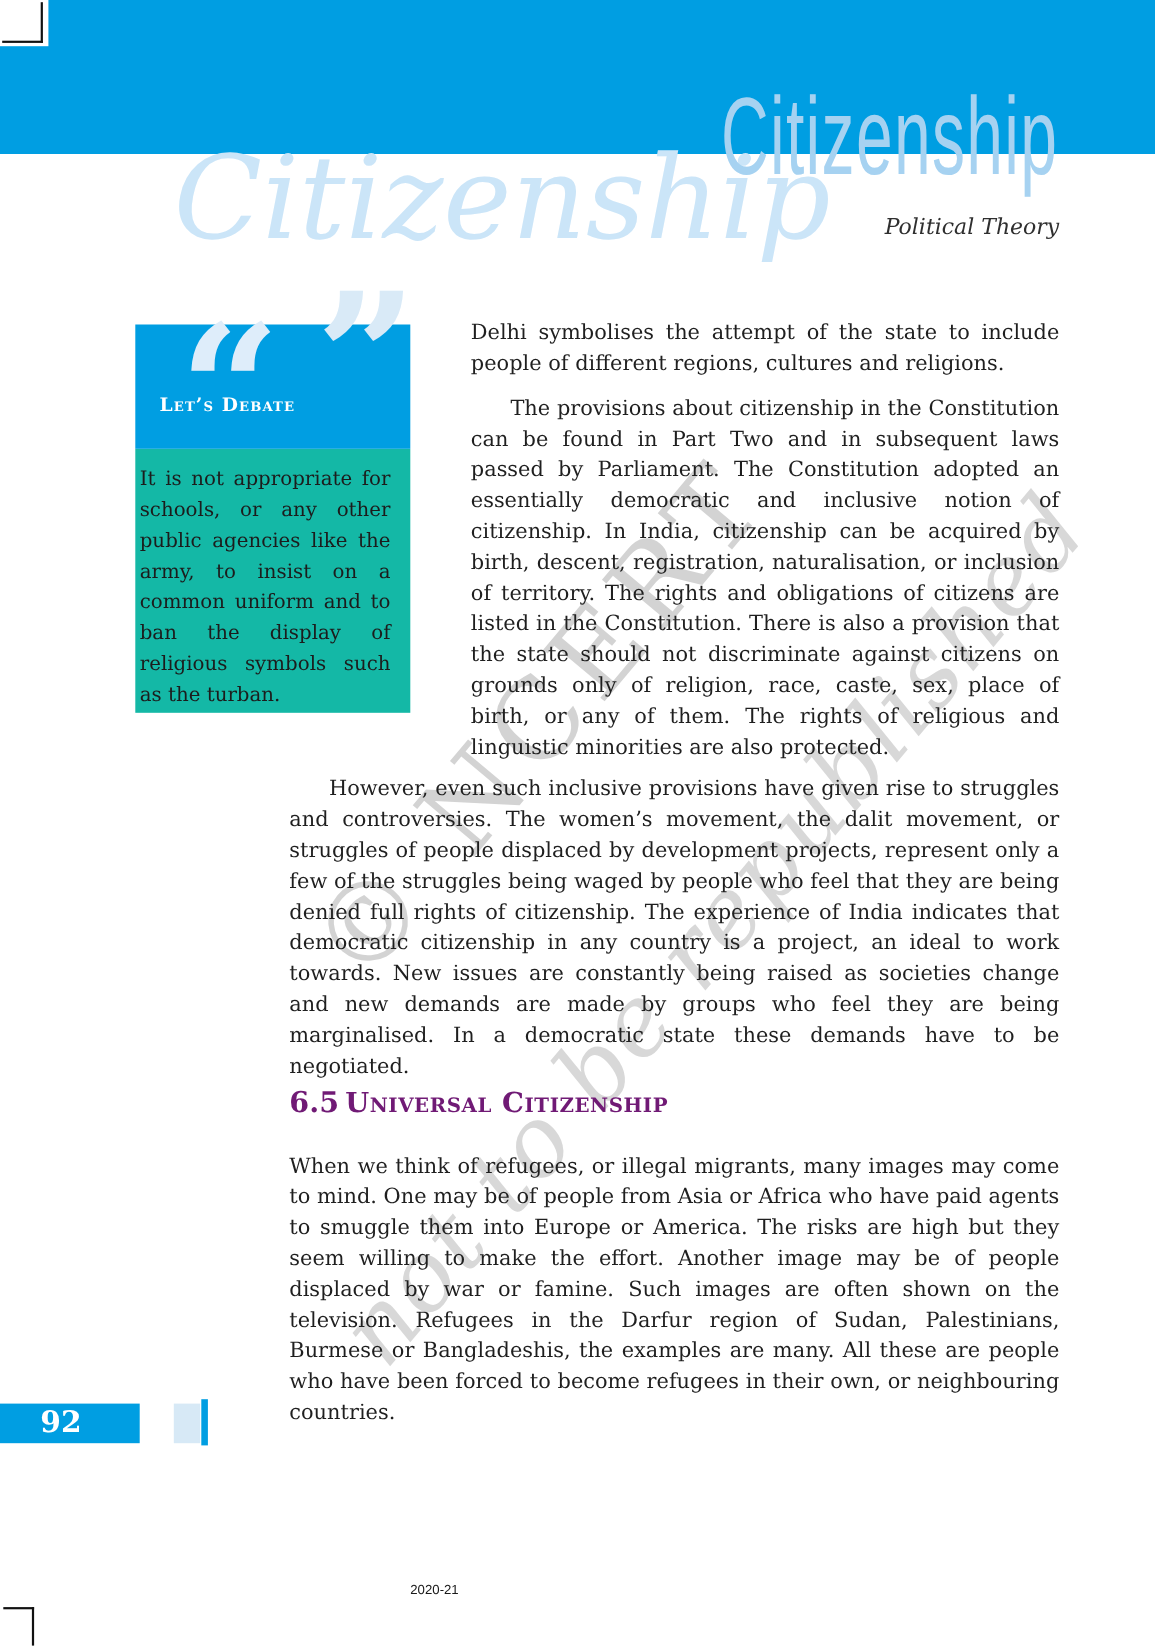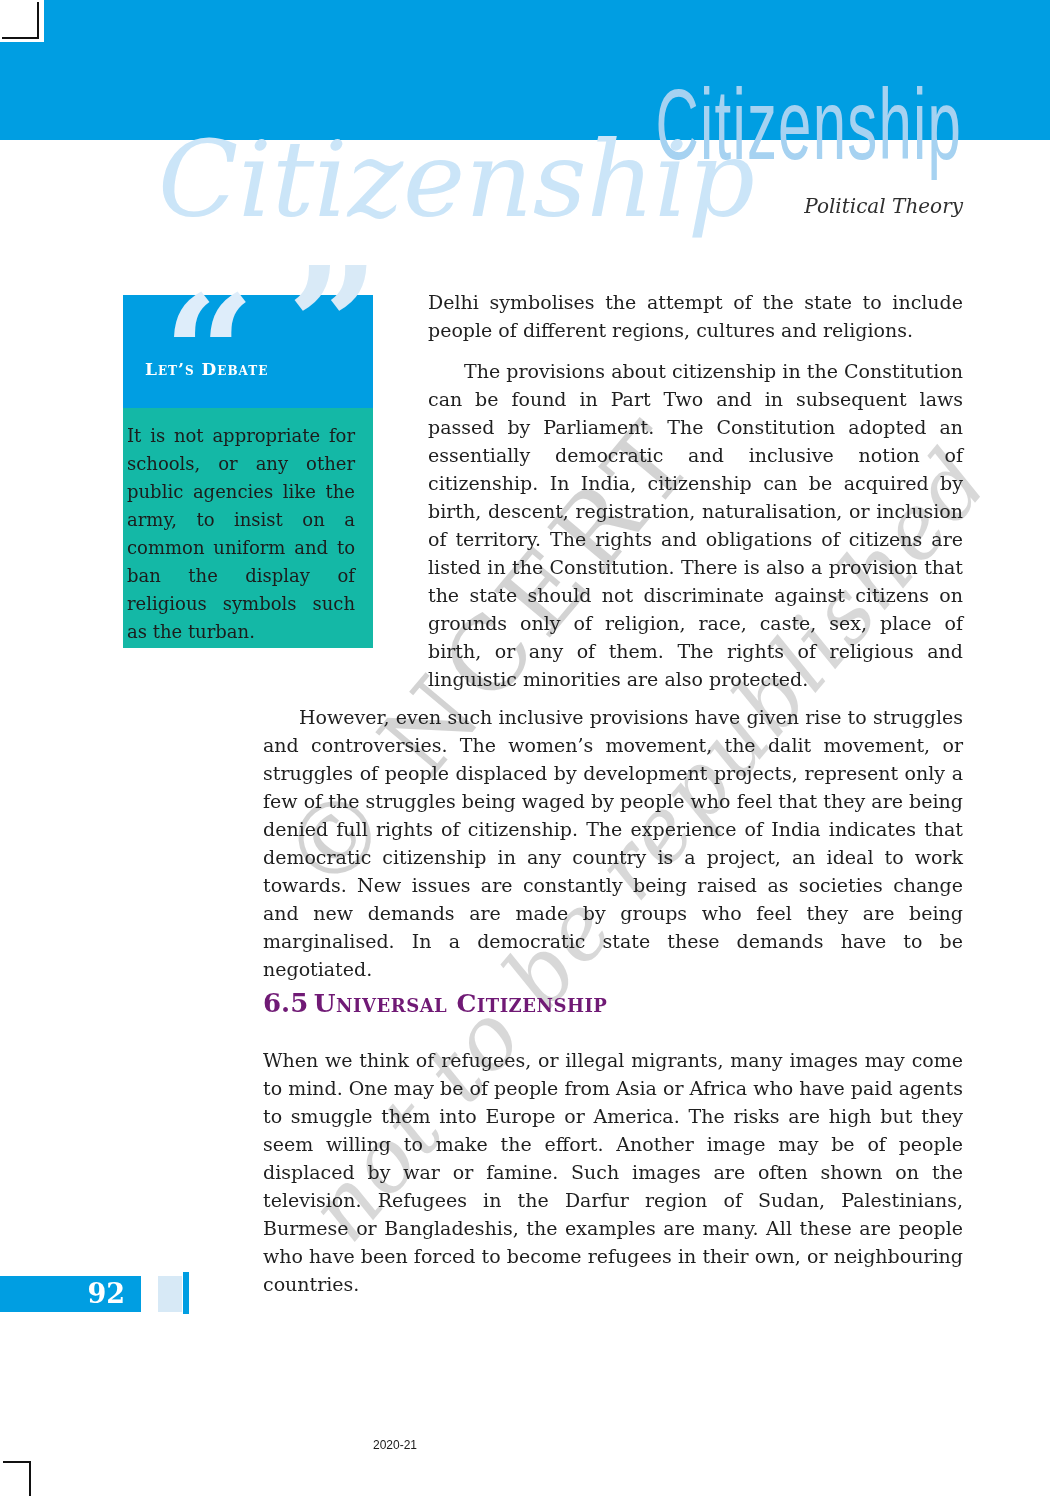--- a/index.html
+++ b/index.html
@@ -77,22 +77,22 @@
 
   
   .section-heading{
     position:absolute;left:263px;top:988px;z-index:3;
     color:#701a75;font-weight:bold;white-space:nowrap;
   }
   .section-heading .num{font-size:26px;}
   .section-heading .sc{font-variant:small-caps;font-size:25px;letter-spacing:0.5px;}
 
   
-  .pagebar{position:absolute;left:0;top:1276px;width:141px;height:36px;background:#009EE2;z-index:3;
-    color:#ffffff;font-weight:bold;font-size:27px;line-height:36px;text-align:right;
+  .pagebar{position:absolute;left:0;top:1276px;width:127px;height:36px;background:#009EE2;z-index:3;
+    color:#ffffff;font-weight:bold;font-size:27px;line-height:36px;text-align:center;
     padding-right:16px;box-sizing:border-box;}
   .pale-square{position:absolute;left:158px;top:1276px;width:24px;height:36px;background:#D7E9F6;z-index:3;}
   .thin-bar{position:absolute;left:183px;top:1272px;width:6px;height:42px;background:#009EE2;z-index:3;}
   .footer-year{position:absolute;left:0;top:1438px;width:790px;text-align:center;
     font-family:"Liberation Sans", sans-serif;font-size:12px;color:#1a1a1a;z-index:3;}
 </style>
 </head>
 <body>
 
 <div class="page">

